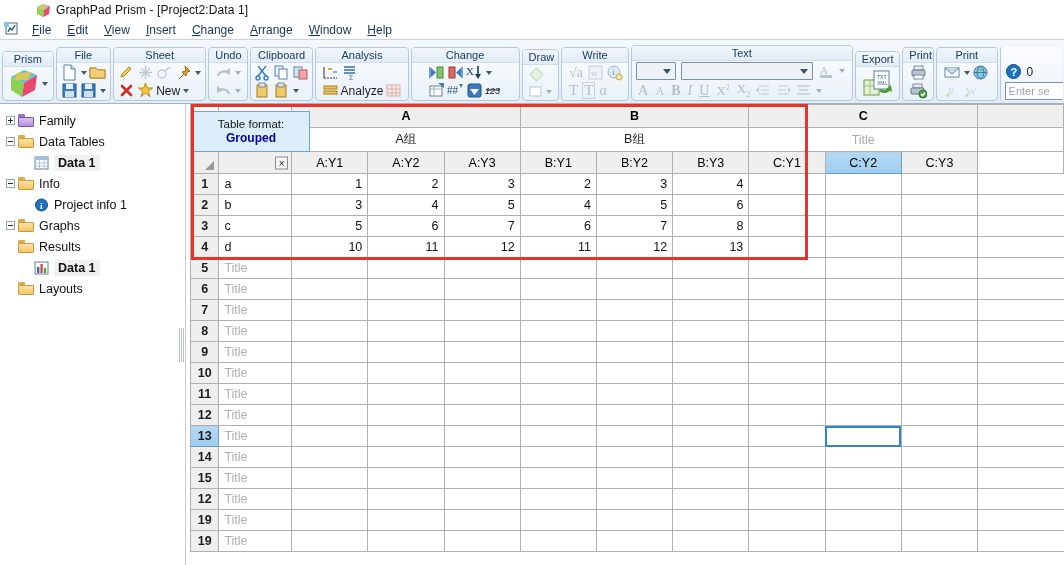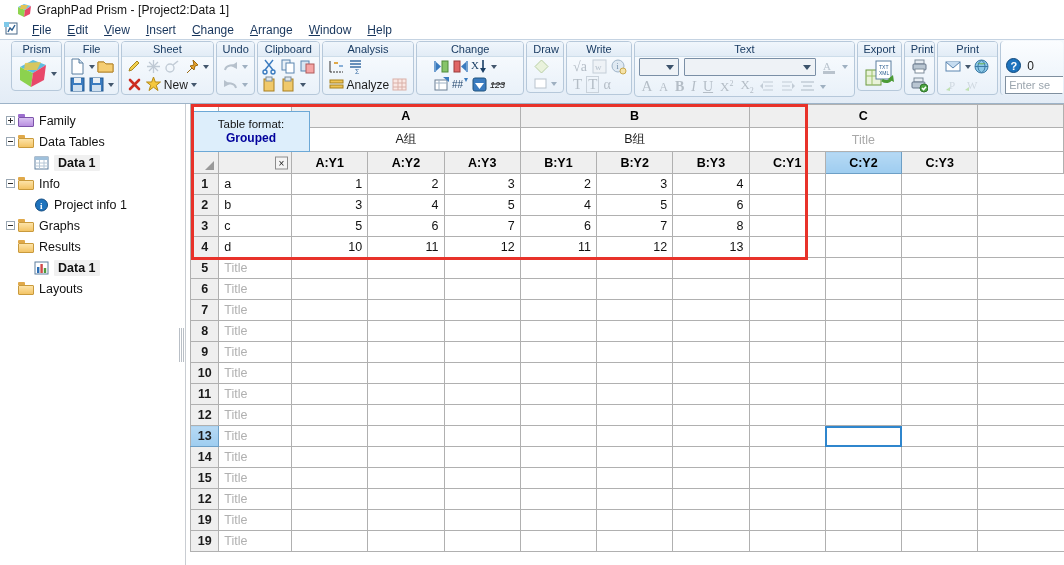--- a/index.html
+++ b/index.html
@@ -8,22 +8,23 @@
     width: 1064px; height: 565px;
     overflow: hidden;
     font-family: "Liberation Sans", sans-serif;
     background: #ffffff;
   }
   #app { position: relative; width: 1064px; height: 565px; }
 
   
   .titlebar {
     height: 20px; display: flex; align-items: center;
-    background: #ffffff; padding-left: 17px;
+    background: #ffffff; padding-left: 4px;
     border-bottom: 0;
+    margin-left: 32px;
   }
   .title-icon {
     width: 15px; height: 15px; margin-right: 5px;
     position: relative; flex: none;
   }
   .title-text { font-size: 12px; color: #111; letter-spacing: .1px; }
 
   
   .menubar {
     height: 20px; display: flex; align-items: center;
@@ -32,24 +33,24 @@
   }
   .menu-icon { width: 16px; height: 15px; margin-right: 4px; flex: none; }
   .menu-item {
     font-size: 12px; color: #17355c; padding: 1px 8px;
     cursor: default; white-space: nowrap;
   }
   .menu-item u { text-decoration: underline; }
 
   
   .ribbon {
-    height: 64px; display: flex; align-items: flex-start;
+    height: 64px; display: flex; align-items: flex-end;
     background: linear-gradient(#f4f8fc,#e3ecf6);
     border-bottom: 1px solid #9db3c8;
-    padding: 0 0 0 10px;
+    padding: 0 0 0 1px;
   }
   .rgroup {
     display: flex; flex-direction: column;
     border: 1px solid #b6c8da; border-radius: 4px;
     margin: 1px 1px 2px 1px; background: linear-gradient(#fbfdff,#e9f1f9);
     overflow: hidden; position: relative;
   }
   .rgroup-title {
     font-size: 11px; color: #1a3c63; text-align: center;
     padding: 1px 6px 1px; background: linear-gradient(#f0f6fc,#e2ecf6);
@@ -177,21 +178,21 @@
   }
   .hdr-sub {
     height: 24px; background: #ffffff; border: 1px solid #b0b0b0;
     border-left: none; border-top: none;
     font-size: 12.5px; color: #1a1a1a; text-align: center; vertical-align: middle;
   }
   .hdr-sub.placeholder { color: #a9a9a9; }
   .hdr-col {
     height: 22px; background: #efefef; border: 1px solid #b0b0b0;
     border-left: none; border-top: none;
-    font-size: 12.5px; font-weight: bold; color: #000;
+    font-size: 12.5px; font-weight: normal; color: #000;
     text-align: center; vertical-align: middle;
   }
   .hdr-col.active {
     background: linear-gradient(#b6d9f4,#9ecdf0);
     border-color: #6d9fc6;
   }
   .corner-cell {
     background: #efefef; border: 1px solid #b0b0b0; border-top: none;
     position: relative; height: 22px;
   }

